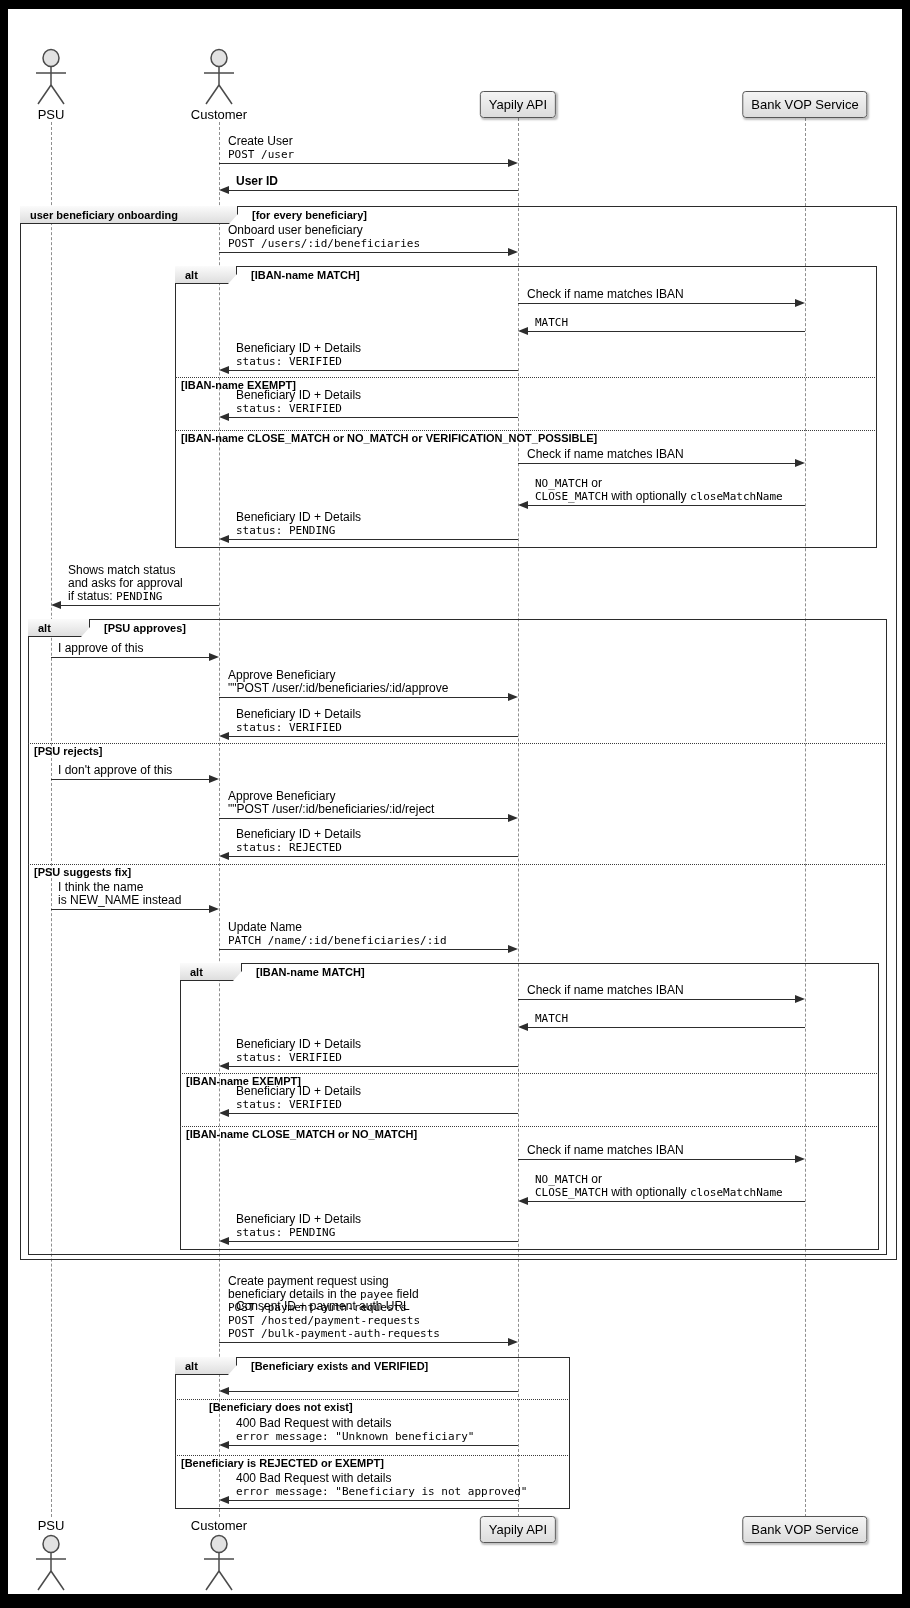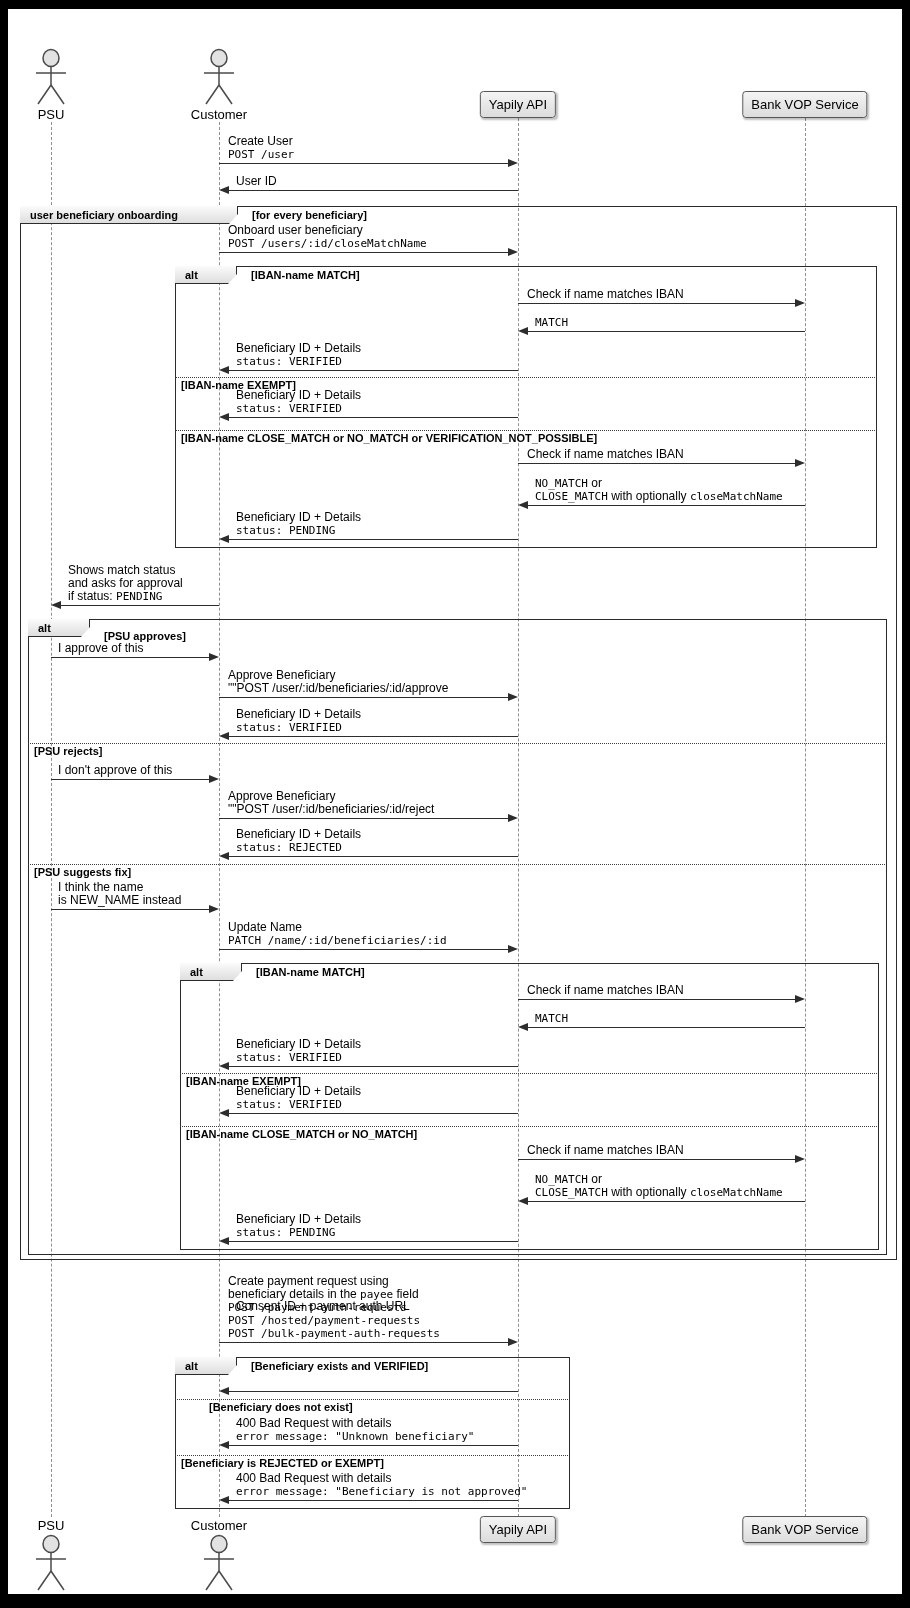--- a/index.html
+++ b/index.html
@@ -82,21 +82,21 @@
       <div class="guard" style="left: 252px; top: 209px;">[for every beneficiary]</div>
       <div class="frame" style="left: 175px; top: 266px; width: 700px; height: 280px;"></div>
       <div class="tab" style="left: 175px; top: 266px; width: 62px; height: 18px;">alt</div>
       <div class="guard" style="left: 251px; top: 269px;">[IBAN-name MATCH]</div>
       <div class="divider" style="left: 175px; top: 377px; width: 700px;"></div>
       <div class="guard" style="left: 181px; top: 379px;">[IBAN-name EXEMPT]</div>
       <div class="divider" style="left: 175px; top: 430px; width: 700px;"></div>
       <div class="guard" style="left: 181px; top: 432px;">[IBAN-name CLOSE_MATCH or NO_MATCH or VERIFICATION_NOT_POSSIBLE]</div>
       <div class="frame" style="left: 28px; top: 619px; width: 857px; height: 634px;"></div>
       <div class="tab" style="left: 28px; top: 619px; width: 62px; height: 18px;">alt</div>
-      <div class="guard" style="left: 104px; top: 622px; margin-top: 8px;">[PSU approves]</div>
+      <div class="guard" style="left: 104px; top: 622px;">[PSU approves]</div>
       <div class="divider" style="left: 28px; top: 743px; width: 857px;"></div>
       <div class="guard" style="left: 34px; top: 745px;">[PSU rejects]</div>
       <div class="divider" style="left: 28px; top: 864px; width: 857px;"></div>
       <div class="guard" style="left: 34px; top: 866px;">[PSU suggests fix]</div>
       <div class="frame" style="left: 180px; top: 963px; width: 697px; height: 285px;"></div>
       <div class="tab" style="left: 180px; top: 963px; width: 62px; height: 18px;">alt</div>
       <div class="guard" style="left: 256px; top: 966px;">[IBAN-name MATCH]</div>
       <div class="divider" style="left: 180px; top: 1073px; width: 697px;"></div>
       <div class="guard" style="left: 186px; top: 1075px;">[IBAN-name EXEMPT]</div>
       <div class="divider" style="left: 180px; top: 1126px; width: 697px;"></div>
@@ -106,24 +106,24 @@
       <div class="guard" style="left: 251px; top: 1360px;">[Beneficiary exists and VERIFIED]</div>
       <div class="divider" style="left: 175px; top: 1399px; width: 393px;"></div>
       <div class="guard" style="left: 181px; top: 1401px; padding-left: 28px;">[Beneficiary does not exist]</div>
       <div class="divider" style="left: 175px; top: 1455px; width: 393px;"></div>
       <div class="guard" style="left: 181px; top: 1457px;">[Beneficiary is REJECTED or EXEMPT]</div>
       <div class="mline" style="left: 219px; top: 163px; width: 290px;"></div>
       <div class="mhead r" style="left: 508px; top: 159px;"></div>
       <div class="mlabel" style="left: 228px; top: 133px;"><div class="ln"><span class="s">Create User</span></div><div class="ln"><span class="m">POST /user</span></div></div>
       <div class="mline" style="left: 228px; top: 190px; width: 290px;"></div>
       <div class="mhead l" style="left: 219px; top: 186px;"></div>
-      <div class="mlabel" style="left: 236px; top: 173px;"><div class="ln"><span class="s">User ID</span></div></div>
+      <div class="mlabel" style="left: 236px; top: 173px; font-weight: bold;"><div class="ln"><span class="s">User ID</span></div></div>
       <div class="mline" style="left: 219px; top: 252px; width: 290px;"></div>
       <div class="mhead r" style="left: 508px; top: 248px;"></div>
-      <div class="mlabel" style="left: 228px; top: 222px;"><div class="ln"><span class="s">Onboard user beneficiary</span></div><div class="ln"><span class="m">POST /users/:id/closeMatchName</span></div></div>
+      <div class="mlabel" style="left: 228px; top: 222px;"><div class="ln"><span class="s">Onboard user beneficiary</span></div><div class="ln"><span class="m">POST /users/:id/beneficiaries</span></div></div>
       <div class="mline" style="left: 518px; top: 303px; width: 278px;"></div>
       <div class="mhead r" style="left: 795px; top: 299px;"></div>
       <div class="mlabel" style="left: 527px; top: 286px;"><div class="ln"><span class="s">Check if name matches IBAN</span></div></div>
       <div class="mline" style="left: 527px; top: 331px; width: 278px;"></div>
       <div class="mhead l" style="left: 518px; top: 327px;"></div>
       <div class="mlabel" style="left: 535px; top: 314px;"><div class="ln"><span class="m">MATCH</span></div></div>
       <div class="mline" style="left: 228px; top: 370px; width: 290px;"></div>
       <div class="mhead l" style="left: 219px; top: 366px;"></div>
       <div class="mlabel" style="left: 236px; top: 340px;"><div class="ln"><span class="s">Beneficiary ID + Details</span></div><div class="ln"><span class="m">status: VERIFIED</span></div></div>
       <div class="mline" style="left: 228px; top: 417px; width: 290px;"></div>

